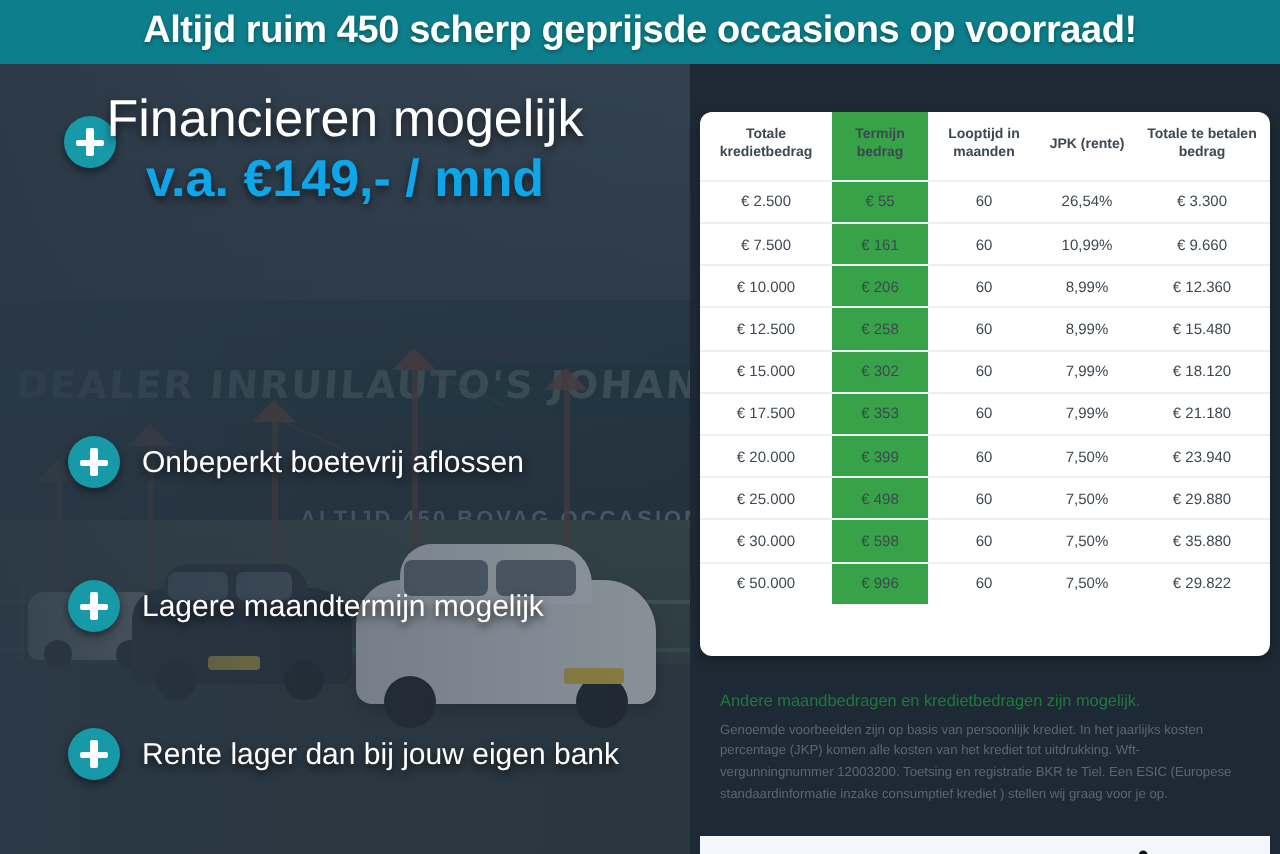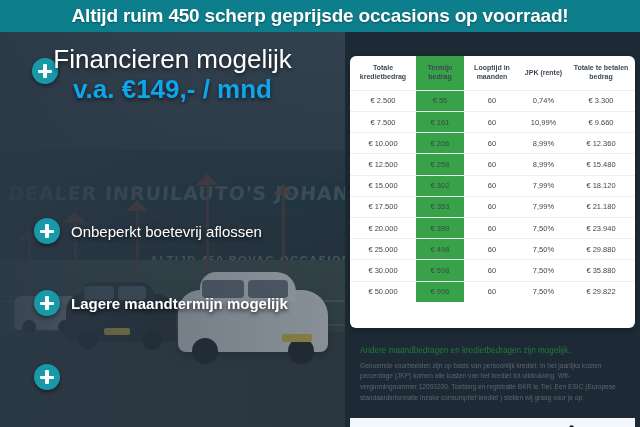--- a/index.html
+++ b/index.html
@@ -66,21 +66,21 @@
 
   .plus{width:26px;height:26px;border-radius:50%;background:#1899a8;position:relative;
        box-shadow:0 2px 4px rgba(0,0,0,.45);flex:0 0 auto;}
   .plus:before,.plus:after{content:"";position:absolute;background:#ffffff;border-radius:1px;}
   .plus:before{left:6px;top:11.5px;width:14px;height:3.5px;}
   .plus:after{left:11.25px;top:6px;width:3.5px;height:14px;}
 
   .bullet{position:absolute;display:flex;align-items:center;gap:11px;left:34px;}
   .bullet .btxt{color:#ffffff;font-size:15px;text-shadow:0 2px 4px rgba(0,0,0,.75);white-space:nowrap;}
   #b1{top:186px;}
-  #b2{top:258px;font-weight:bold;}
+  #b2{top:258px;}
   #b3{top:332px;}
 
   
   .panel{position:absolute;left:345px;top:32px;width:295px;height:395px;background:#1d2a35;z-index:20;}
   .card{position:absolute;left:5px;top:8px;width:285px;height:272px;background:#ffffff;
        border-radius:6px;box-shadow:0 2px 6px rgba(0,0,0,.3);overflow:hidden;margin-top:16px;}
   table.rates{border-collapse:collapse;width:285px;table-layout:fixed;}
   table.rates th{font-size:7px;font-weight:bold;color:#3d4852;padding:7px 2px 8px;
        line-height:1.35;text-align:center;vertical-align:middle;}
   table.rates td{font-size:7.5px;color:#3d4852;padding:5.6px 2px;text-align:center;
@@ -177,20 +177,21 @@
     <div class="bullet" id="b1">
       <div class="plus"></div>
       <div class="btxt">Onbeperkt boetevrij aflossen</div>
     </div>
     <div class="bullet" id="b2">
       <div class="plus"></div>
       <div class="btxt">Lagere maandtermijn mogelijk</div>
     </div>
     <div class="bullet" id="b3">
       <div class="plus"></div>
+      <div class="btxt">Rente lager dan bij jouw eigen bank</div>
     </div>
   </div>
 
   <div class="panel">
 
     <div class="card">
       <table class="rates">
         <colgroup>
             <col class="c1">
             <col class="c2">
@@ -205,21 +206,21 @@
               <th>Looptijd in maanden</th>
               <th>JPK (rente)</th>
               <th>Totale te betalen bedrag</th>
             </tr>
           </thead>
         <tbody id="rates-body">
             <tr>
               <td>€ 2.500</td>
               <td class="hl">€ 55</td>
               <td>60</td>
-              <td>0,74%</td>
+              <td>26,54%</td>
               <td>€ 3.300</td>
             </tr>
             <tr>
               <td>€ 7.500</td>
               <td class="hl">€ 161</td>
               <td>60</td>
               <td>10,99%</td>
               <td>€ 9.660</td>
             </tr>
             <tr>

